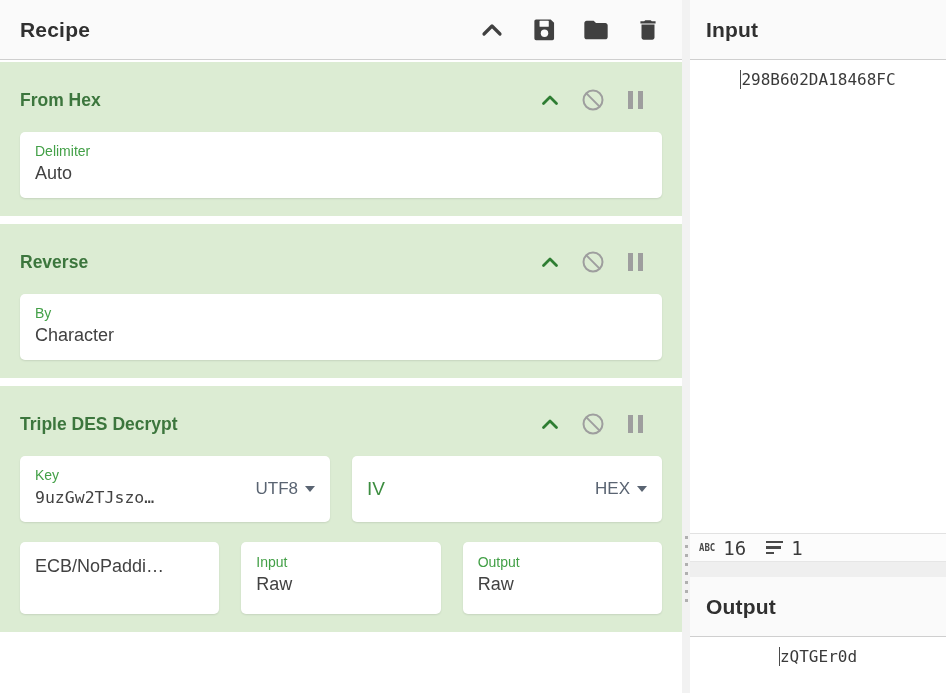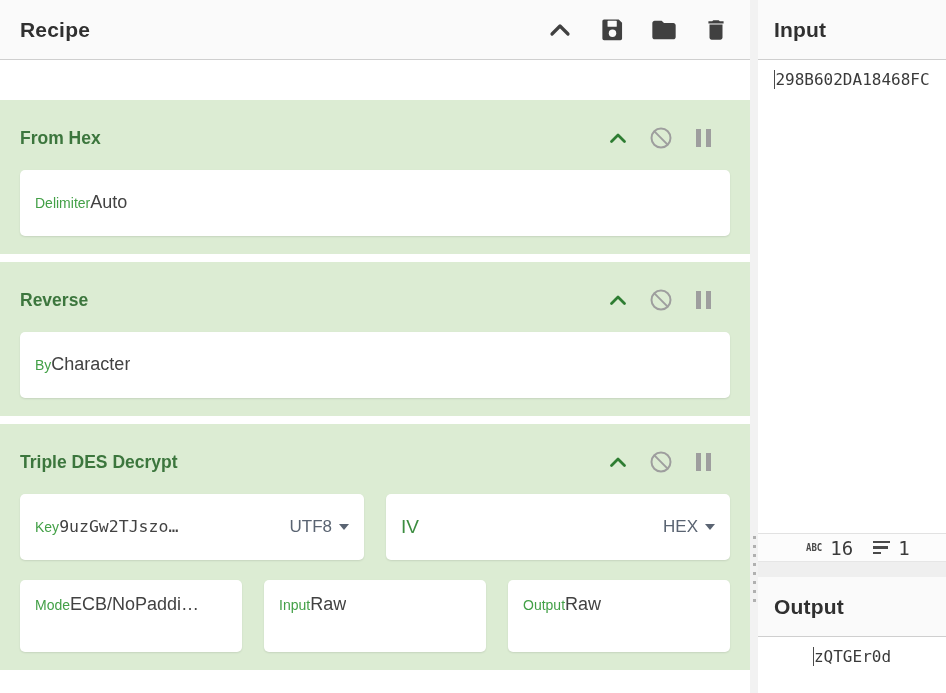--- a/index.html
+++ b/index.html
@@ -1,38 +1,38 @@
 <!DOCTYPE html>
 <html><head>
 <meta charset="utf-8">
 <style>
   * { margin:0; padding:0; box-sizing:border-box; }
   html,body { width:946px; height:693px; overflow:hidden; background:#fff;
     font-family:"Liberation Sans", sans-serif; }
   .app { display:flex; width:946px; height:693px; }
 
   
-  .recipe-panel { width:750px; display:flex; flex-direction:column; background:#fff;gap:38px; }
+  .recipe-panel { width:682px; display:flex; flex-direction:column; background:#fff; }
   .panel-header { height:60px; flex:0 0 60px; background:#fafafa; border-bottom:1px solid #cfcfcf;
     display:flex; align-items:center; padding:0 20px; }
   .panel-title { font-size:21px; font-weight:bold; color:#303030; letter-spacing:.2px; }
   .header-icons { margin-left:auto; display:flex; align-items:center; gap:24px; }
   .hicon { width:28px; height:28px; display:flex; align-items:center; justify-content:center; cursor:pointer; }
 
   .rec-list { flex:1; overflow:hidden; padding-top:2px; background:#fff; }
   .operation { background:#dcecd3; padding:26px 20px 18px 20px; margin-bottom:8px; cursor:grab; }
   .op-header { display:flex; align-items:center; height:24px;justify-content:space-between; }
   .op-title { font-size:17.5px; font-weight:bold; color:#3c763d; }
   .op-icons { margin-left:auto; display:flex; align-items:center; gap:22px; padding-right:18px; }
   .op-icon { display:flex; align-items:center; justify-content:center; cursor:pointer; }
 
   .ing-row { display:flex; gap:22px; margin-top:20px; }
   .ing-box { background:#fff; border-radius:5px; box-shadow:0 1px 2px rgba(0,0,0,.10);
     padding:10px 15px 11px 15px; height:66px; flex:1; display:flex; align-items:center; overflow:hidden; }
-  .ing-col { display:flex; flex-direction:row; min-width:0; flex:1;align-items:center; }
+  .ing-col { display:flex; flex-direction:column; min-width:0; flex:1; }
   .ing-label { font-size:14px; color:#43a047; line-height:18px; }
   .ing-value { font-size:18px; color:#424242; line-height:27px; white-space:nowrap; overflow:hidden; }
   .mono { font-family:"DejaVu Sans Mono", monospace; font-size:16.5px; }
   .ing-unit { display:flex; align-items:center; gap:7px; color:#5a6472; font-size:17px;
     margin-left:10px; cursor:pointer; flex:0 0 auto;justify-content:space-between; }
   .caret-down { width:0; height:0; border-left:5px solid transparent; border-right:5px solid transparent;
     border-top:6px solid #5a6472; }
   .iv-label { font-size:19px; color:#3c8d40; }
   .row2 .ing-box { height:72px; align-items:flex-start; padding-top:11px; }
 
@@ -48,21 +48,21 @@
   .io-area { background:#fff; padding:10px 7px; font-family:"DejaVu Sans Mono", monospace;
     font-size:16px; color:#3a3a3a; cursor:text; white-space:pre; overflow:hidden;text-align:center; }
   .input-area { flex:1; }
   .output-area { flex:0 0 56px; }
   .caret-bar { display:inline-block; width:1px; height:19px; background:#4a4a4a;
     vertical-align:text-bottom; margin-right:0px; }
   .io-footer { flex:0 0 28px; background:#fcfcfc; border-top:1px solid #e2e2e2;
     display:flex; align-items:center; padding:0 9px; gap:8px; }
   .count-num { font-family:"DejaVu Sans Mono", monospace; font-size:19px; color:#3a3a3a; }
   .abc-glyph { font-size:9px; font-weight:bold; color:#4a4a4a; letter-spacing:0;
-    font-family:"DejaVu Sans Mono", monospace; transform:scaleY(1.1);margin-left:39px; }
+    font-family:"DejaVu Sans Mono", monospace; transform:scaleY(1.1); }
   .lines-glyph { display:flex; flex-direction:column; gap:3px; margin-left:12px; }
   .lines-glyph i { display:block; height:2.5px; background:#4a4a4a; }
   .lines-glyph i:nth-child(1){ width:17px; }
   .lines-glyph i:nth-child(2){ width:15px; }
   .lines-glyph i:nth-child(3){ width:8px; }
   .h-splitter { flex:0 0 16px; background:#efefef; border-top:1px solid #e6e6e6; cursor:row-resize; }
 </style>
 </head>
 <body>
 
@@ -205,21 +205,20 @@
             </span>
             <span class="ing-unit">
               <span>HEX</span>
               <span class="caret-down"></span>
             </span>
           </div>
         </div>
         <div class="ing-row row2">
           <div class="ing-box">
             <span class="ing-col">
-              <span class="ing-label">Mode</span>
               <span class="ing-value">ECB/NoPaddi…</span>
             </span>
           </div>
           <div class="ing-box">
             <span class="ing-col">
               <span class="ing-label">Input</span>
               <span class="ing-value">Raw</span>
             </span>
           </div>
           <div class="ing-box">

